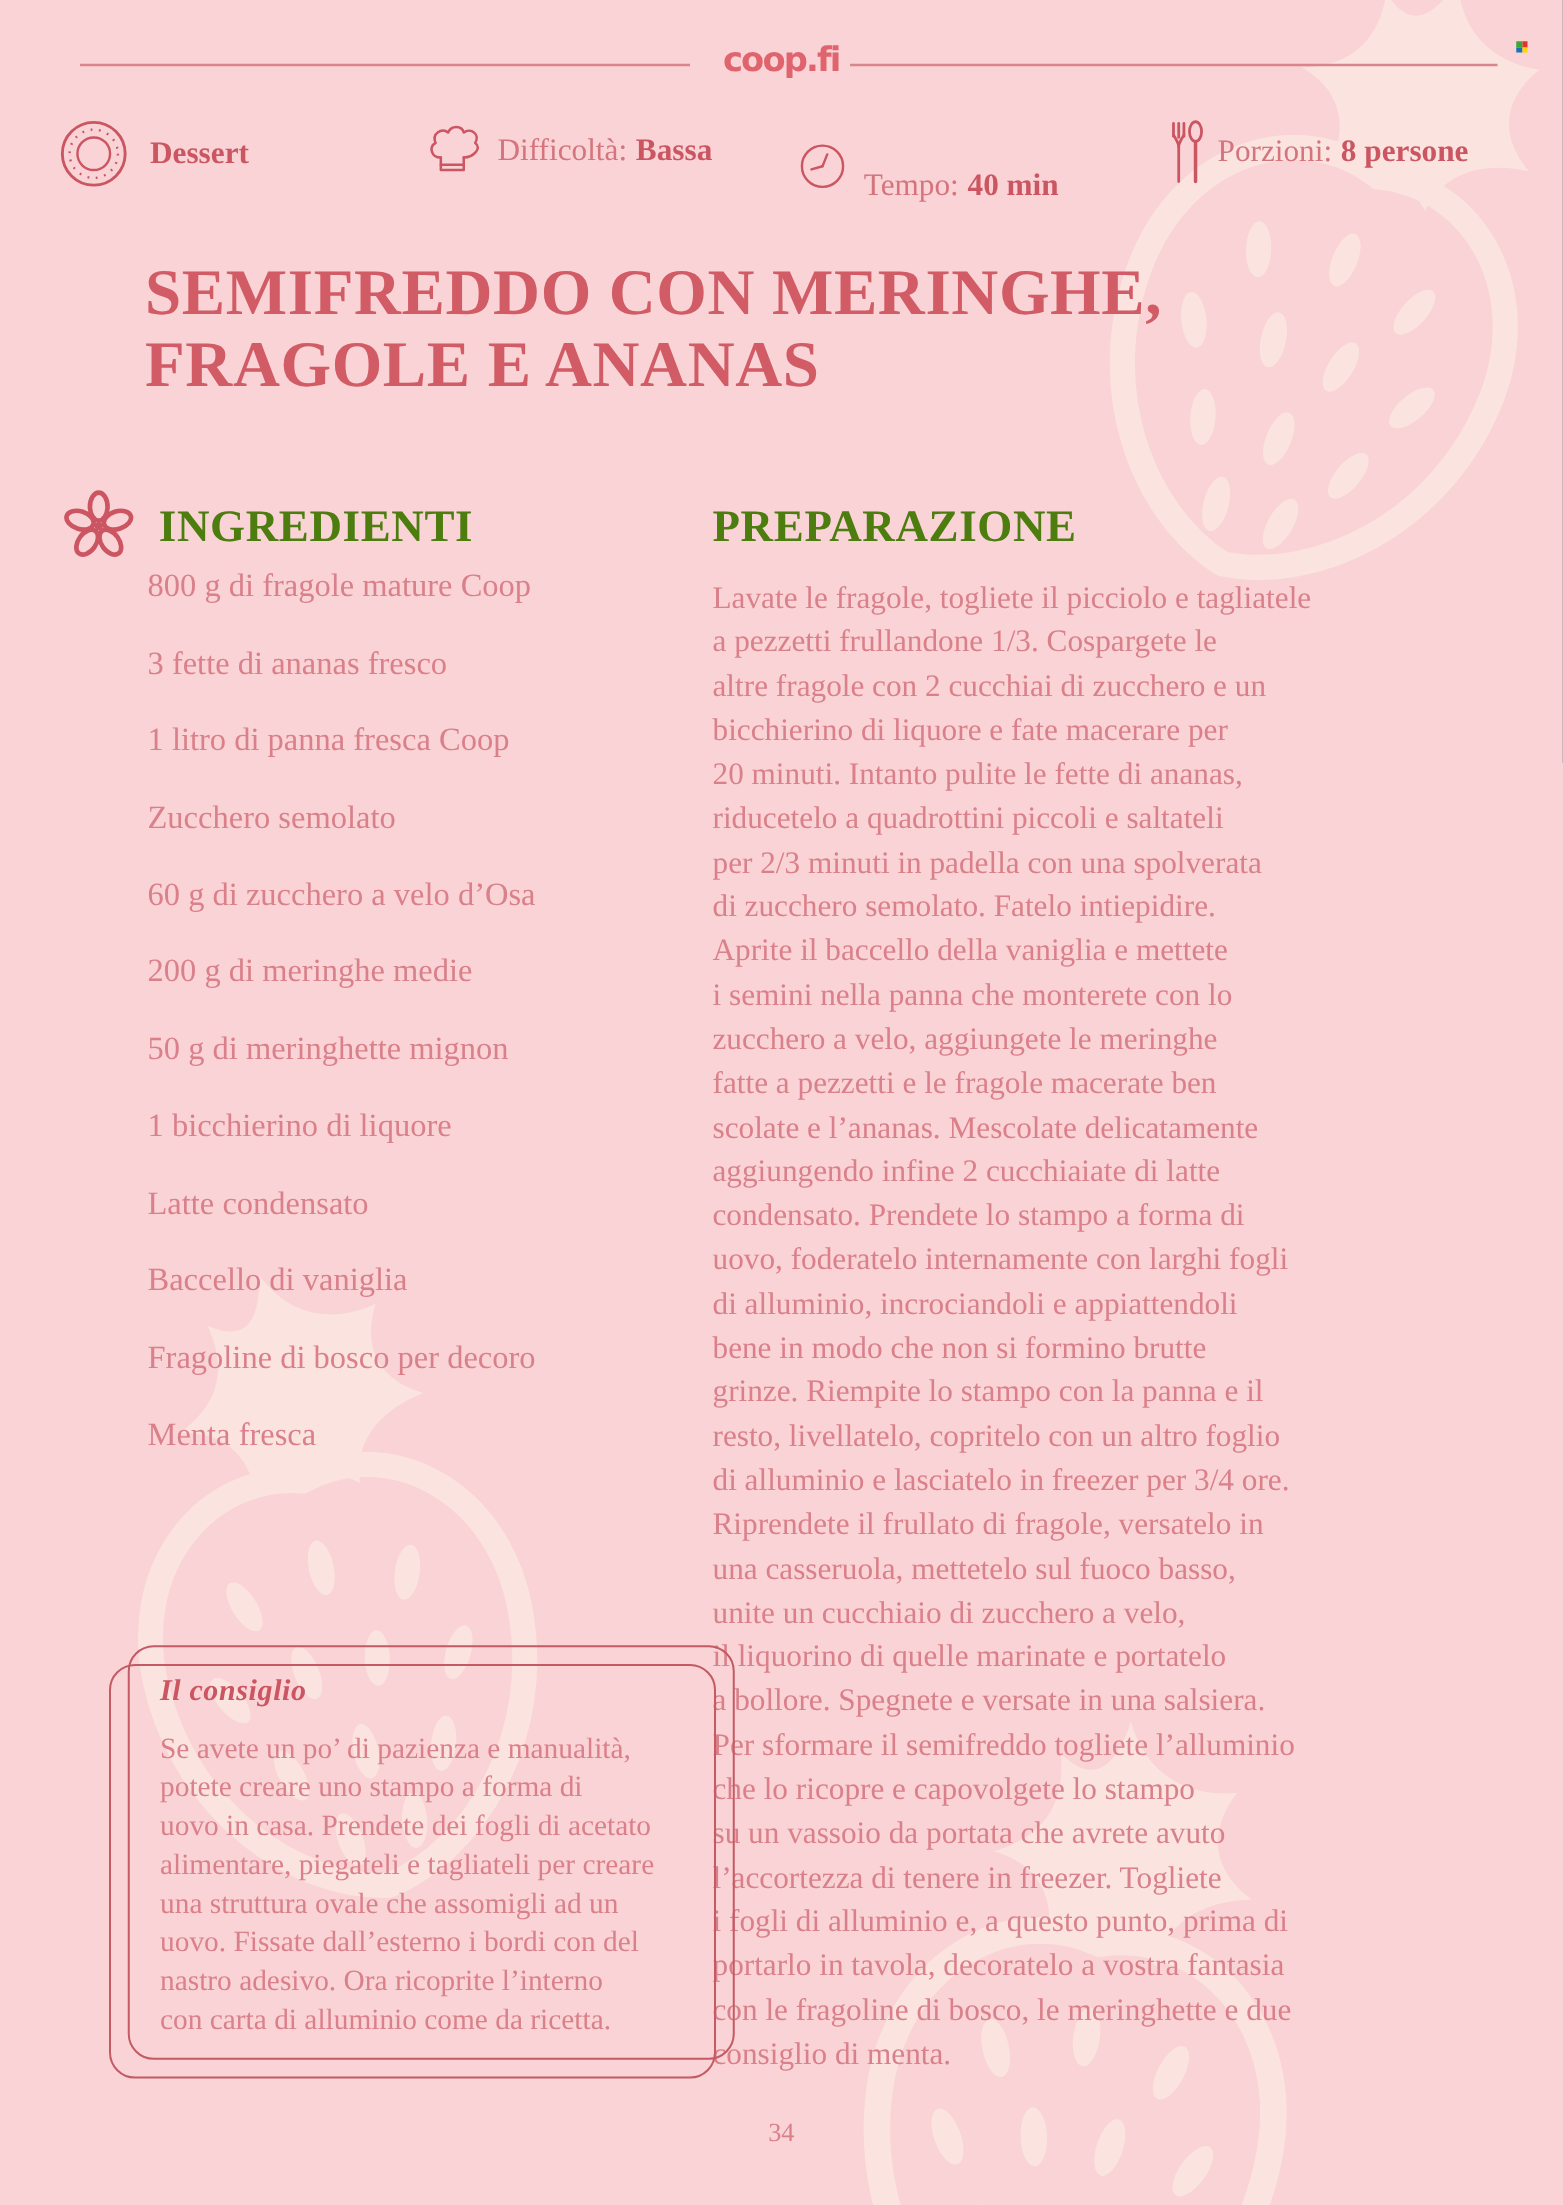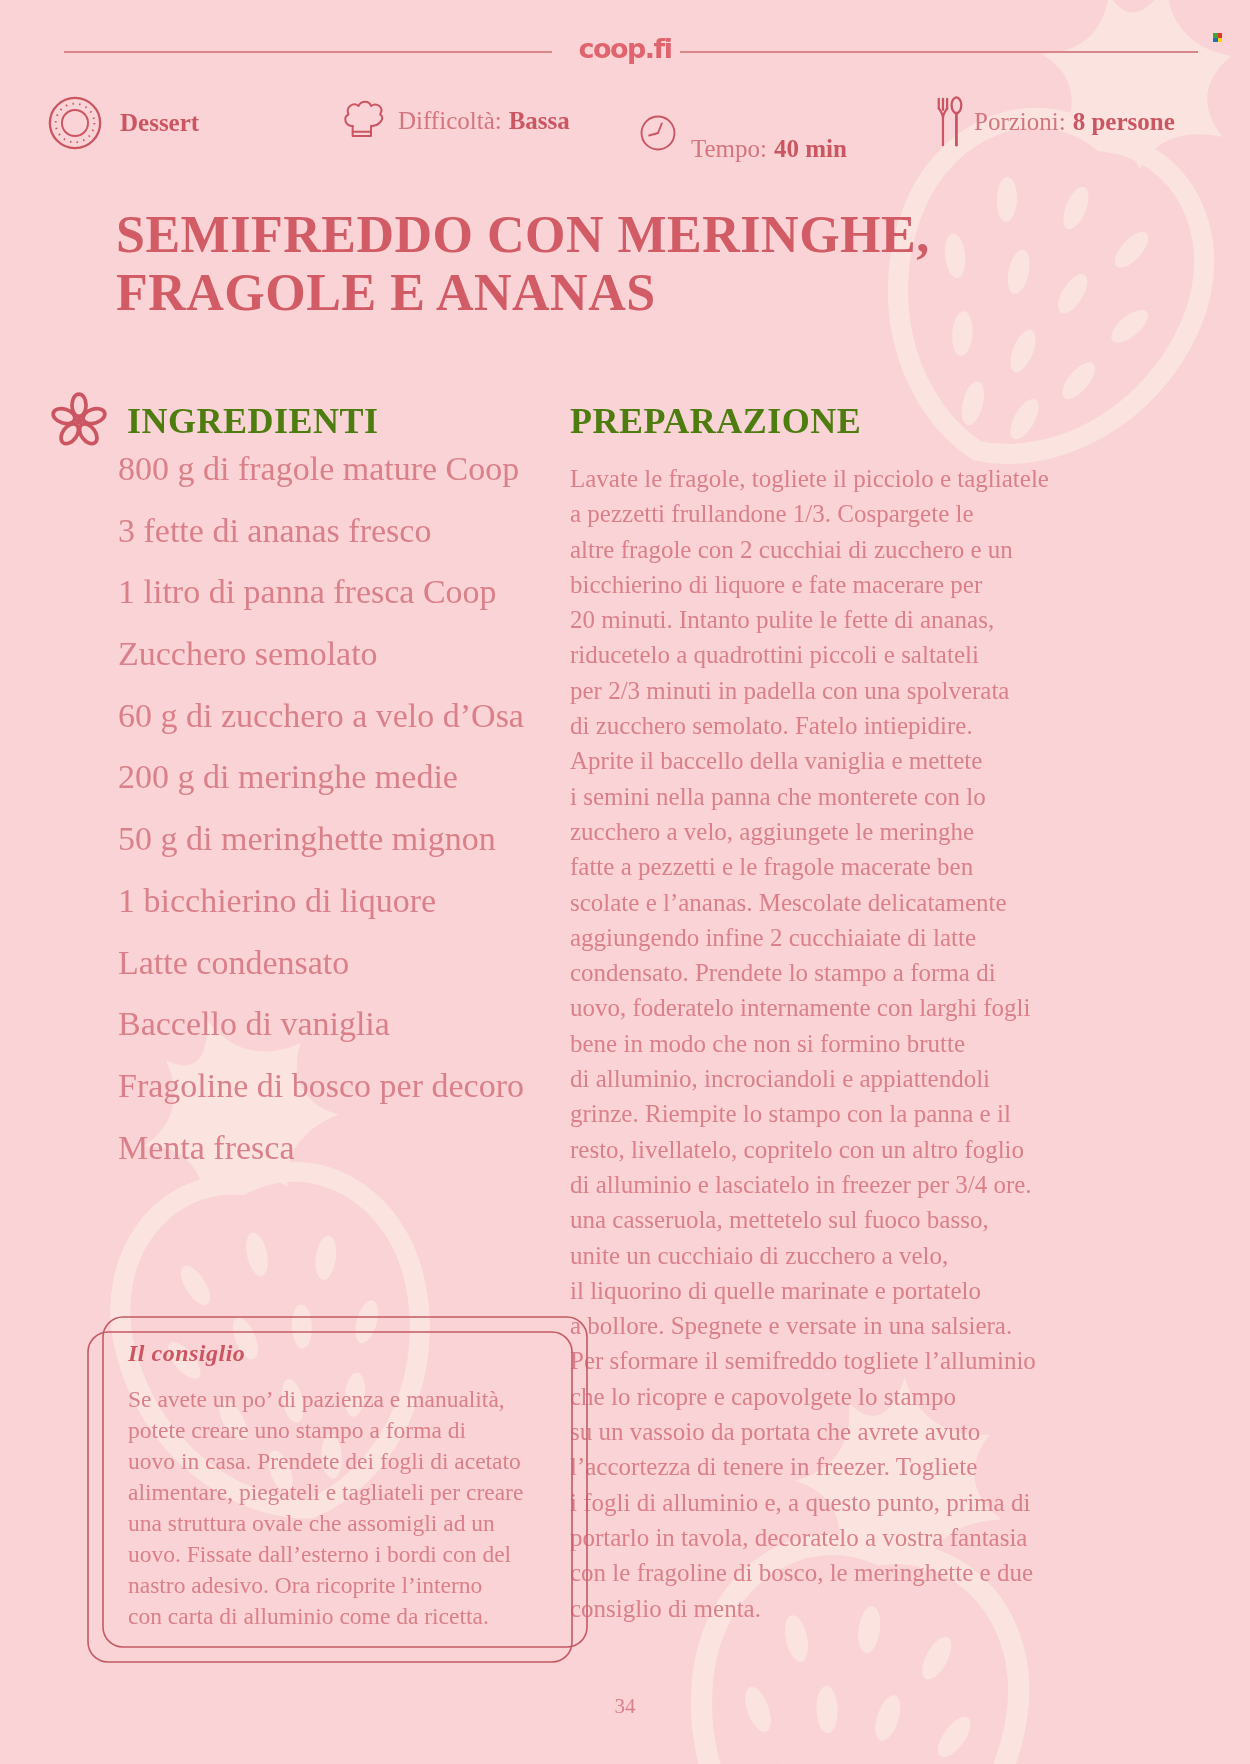--- a/index.html
+++ b/index.html
@@ -37,21 +37,21 @@
   .m-val{font-weight:bold;color:var(--accent);margin-left:7px;}
   .m-only{font-weight:bold;color:var(--accent);}
   .icon{color:var(--accent);}
   
   .title{position:absolute;left:116px;top:206px;color:#d15c66;
     font-size:52px;line-height:58px;font-weight:bold;letter-spacing:.5px;}
   
   .sec-head{position:absolute;font-size:36px;font-weight:bold;color:#4d7c0f;letter-spacing:.5px;}
   
   .ing-list{position:absolute;left:118px;top:452px;width:470px;}
-  .ing-line{height:61.7px;line-height:34px;font-size:34px;color:var(--body-text);white-space:nowrap;}
+  .ing-line{height:61.7px;line-height:34px;font-size:26px;color:var(--body-text);white-space:nowrap;}
   
   .prep{position:absolute;left:570px;top:461px;width:600px;}
   .prep-line{line-height:35.3px;font-size:25px;color:var(--body-text);white-space:nowrap;}
   
   .tip-frame{position:absolute;left:86px;top:1315px;}
   .tip-frame rect{fill:none;stroke:#c45a64;stroke-width:1.6;}
   .tip-head{position:absolute;left:128px;top:1340px;font-size:24px;font-weight:bold;
     font-style:italic;color:var(--accent);letter-spacing:.5px;}
   .tip-body{position:absolute;left:128px;top:1384px;width:440px;}
   .tip-line{line-height:31px;font-size:23.5px;color:var(--body-text);white-space:nowrap;}
@@ -191,25 +191,26 @@
       <div class="prep-line">per 2/3 minuti in padella con una spolverata</div>
       <div class="prep-line">di zucchero semolato. Fatelo intiepidire.</div>
       <div class="prep-line">Aprite il baccello della vaniglia e mettete</div>
       <div class="prep-line">i semini nella panna che monterete con lo</div>
       <div class="prep-line">zucchero a velo, aggiungete le meringhe</div>
       <div class="prep-line">fatte a pezzetti e le fragole macerate ben</div>
       <div class="prep-line">scolate e l’ananas. Mescolate delicatamente</div>
       <div class="prep-line">aggiungendo infine 2 cucchiaiate di latte</div>
       <div class="prep-line">condensato. Prendete lo stampo a forma di</div>
       <div class="prep-line">uovo, foderatelo internamente con larghi fogli</div>
+      <div class="prep-line">di alluminio, incrociandoli e appiattendoli</div>
       <div class="prep-line">bene in modo che non si formino brutte</div>
-      <div class="prep-line">di alluminio, incrociandoli e appiattendoli</div>
       <div class="prep-line">grinze. Riempite lo stampo con la panna e il</div>
       <div class="prep-line">resto, livellatelo, copritelo con un altro foglio</div>
       <div class="prep-line">di alluminio e lasciatelo in freezer per 3/4 ore.</div>
+      <div class="prep-line">Riprendete il frullato di fragole, versatelo in</div>
       <div class="prep-line">una casseruola, mettetelo sul fuoco basso,</div>
       <div class="prep-line">unite un cucchiaio di zucchero a velo,</div>
       <div class="prep-line">il liquorino di quelle marinate e portatelo</div>
       <div class="prep-line">a bollore. Spegnete e versate in una salsiera.</div>
       <div class="prep-line">Per sformare il semifreddo togliete l’alluminio</div>
       <div class="prep-line">che lo ricopre e capovolgete lo stampo</div>
       <div class="prep-line">su un vassoio da portata che avrete avuto</div>
       <div class="prep-line">l’accortezza di tenere in freezer. Togliete</div>
       <div class="prep-line">i fogli di alluminio e, a questo punto, prima di</div>
       <div class="prep-line">portarlo in tavola, decoratelo a vostra fantasia</div>

